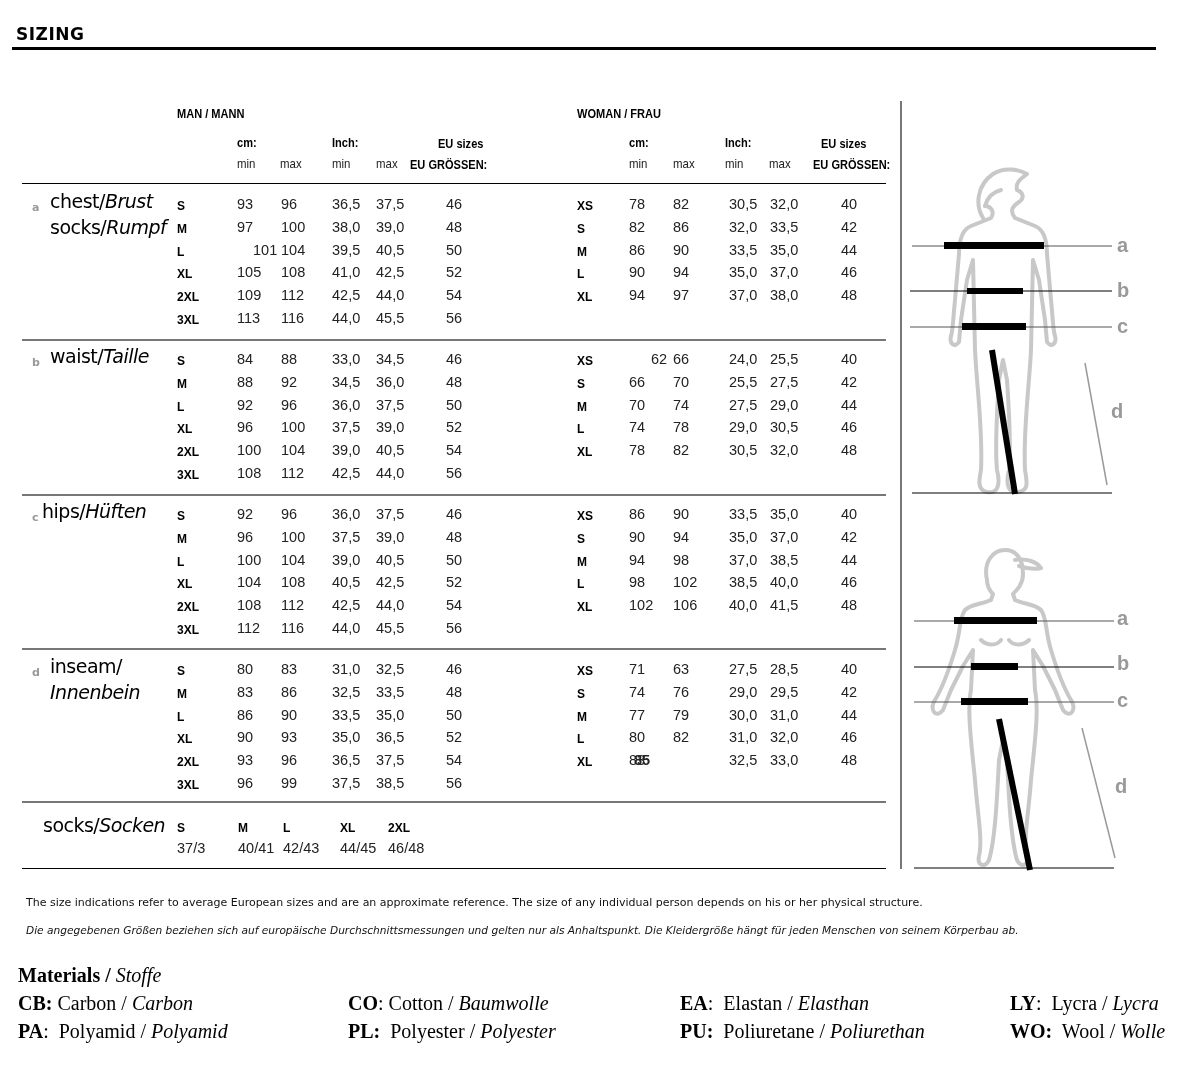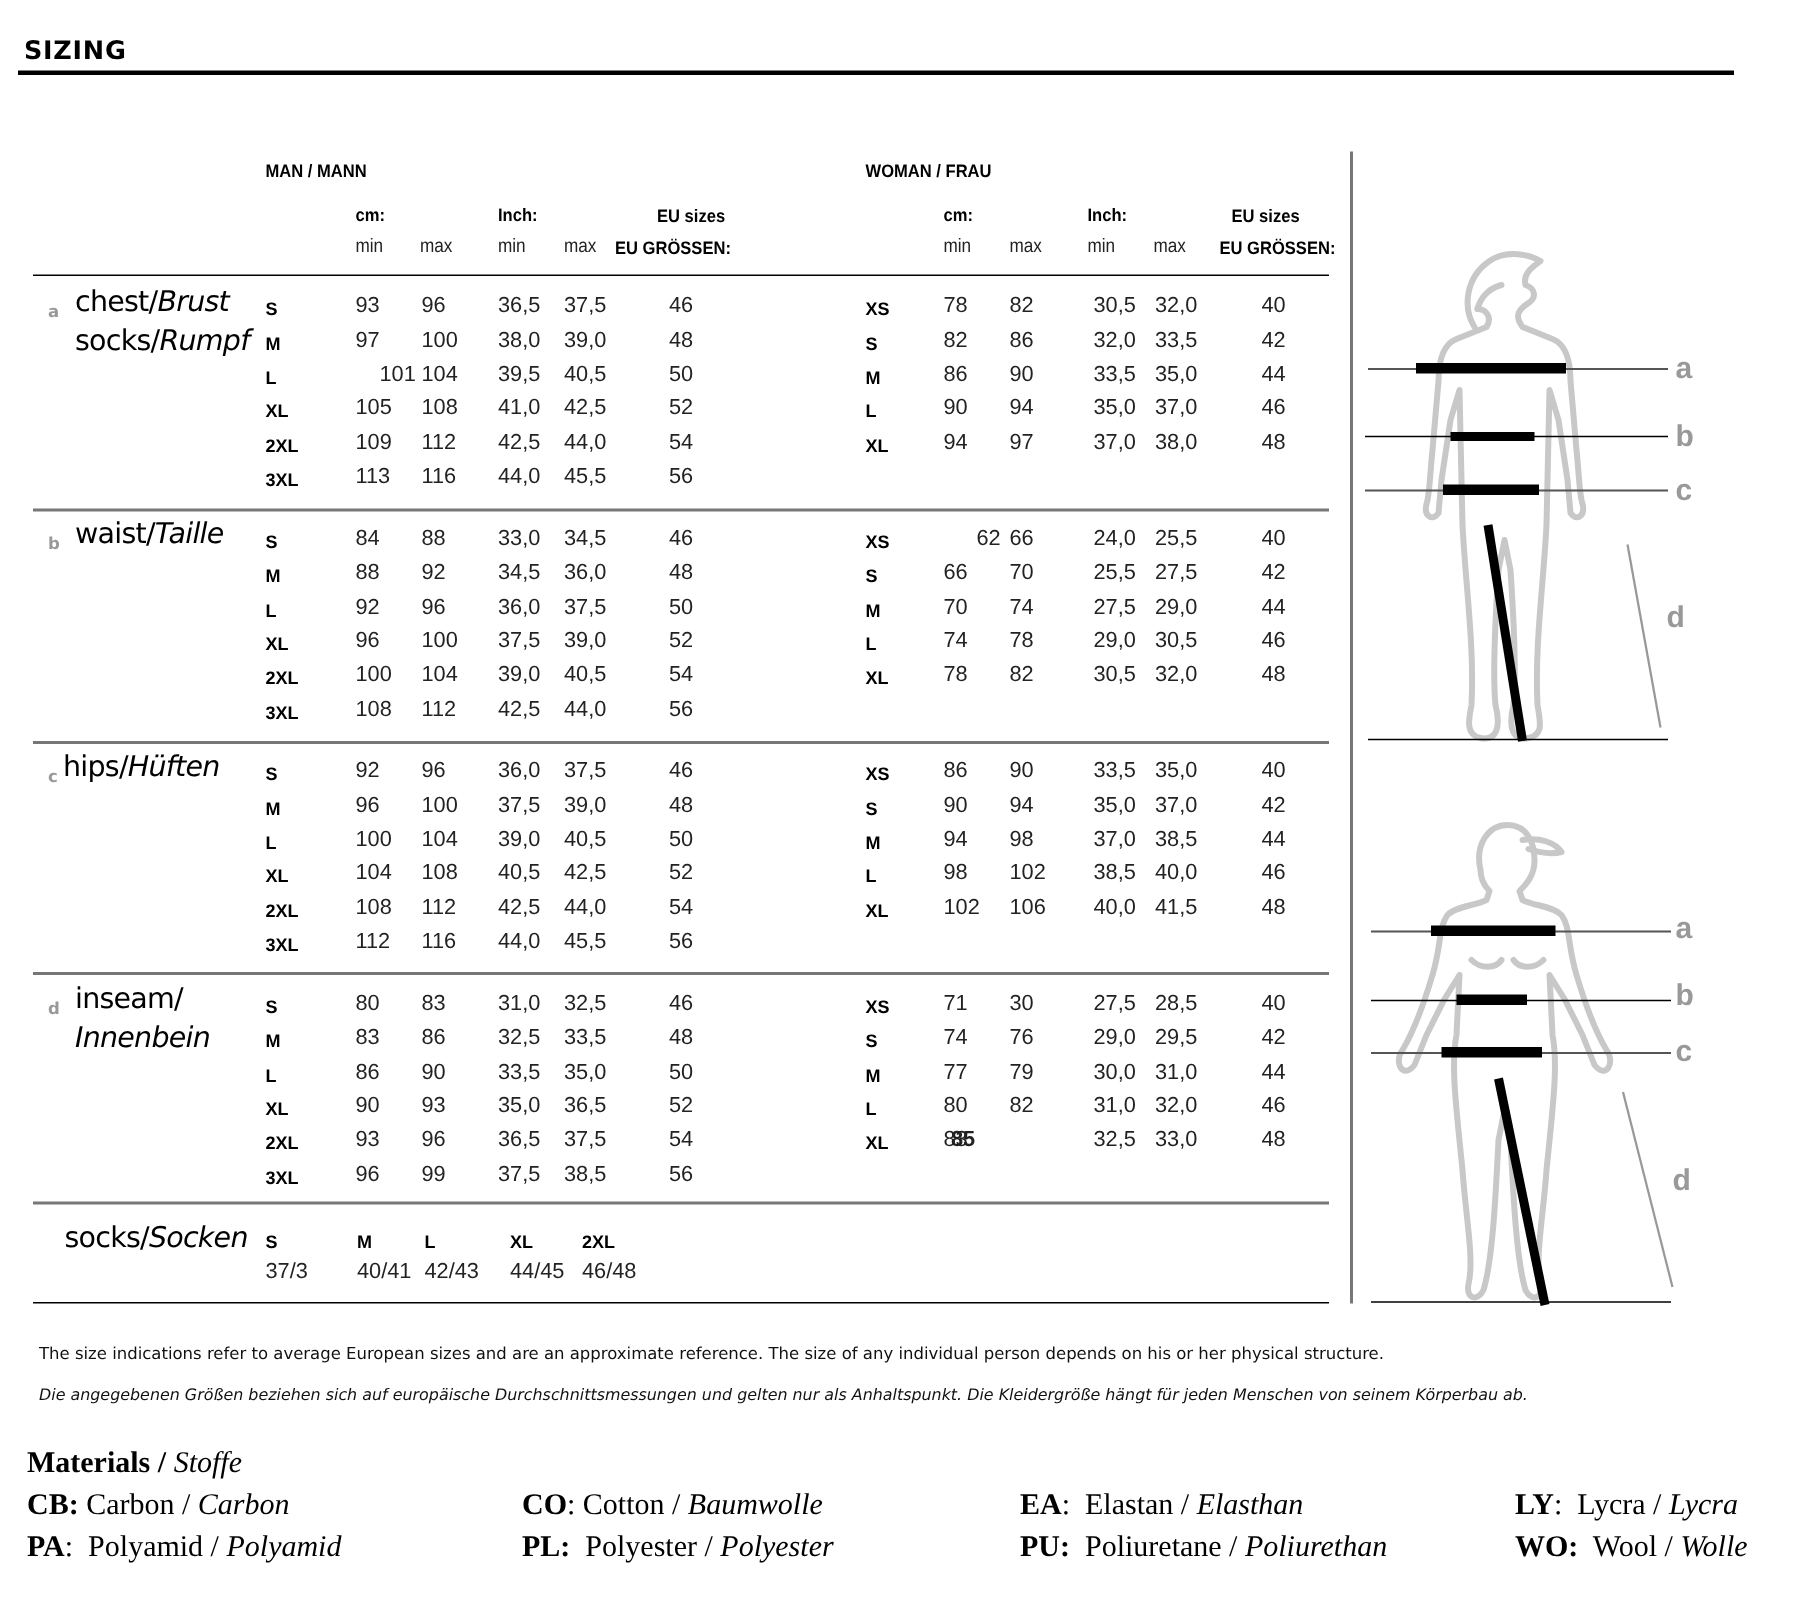--- a/index.html
+++ b/index.html
@@ -399,21 +399,21 @@
         <div class="size" style="left: 177px; top: 778px;">3XL</div>
         <div class="cell" style="left: 237px; top: 775px;">96</div>
         <div class="cell" style="left: 281px; top: 775px;">99</div>
         <div class="cell" style="left: 332px; top: 775px;">37,5</div>
         <div class="cell" style="left: 376px; top: 775px;">38,5</div>
         <div class="cell" style="left: 446px; top: 775px;">56</div>
       </div>
       <div>
         <div class="size" style="left: 577px; top: 664px;">XS</div>
         <div class="cell" style="left: 629px; top: 661px;">71</div>
-        <div class="cell" style="left: 673px; top: 661px;">30</div>
+        <div class="cell" style="left: 673px; top: 661px;">63</div>
         <div class="cell" style="left: 729px; top: 661px;">27,5</div>
         <div class="cell" style="left: 770px; top: 661px;">28,5</div>
         <div class="cell" style="left: 841px; top: 661px;">40</div>
       </div>
       <div>
         <div class="size" style="left: 577px; top: 686.8px;">S</div>
         <div class="cell" style="left: 629px; top: 683.8px;">74</div>
         <div class="cell" style="left: 673px; top: 683.8px;">76</div>
         <div class="cell" style="left: 729px; top: 683.8px;">29,0</div>
         <div class="cell" style="left: 770px; top: 683.8px;">29,5</div>

